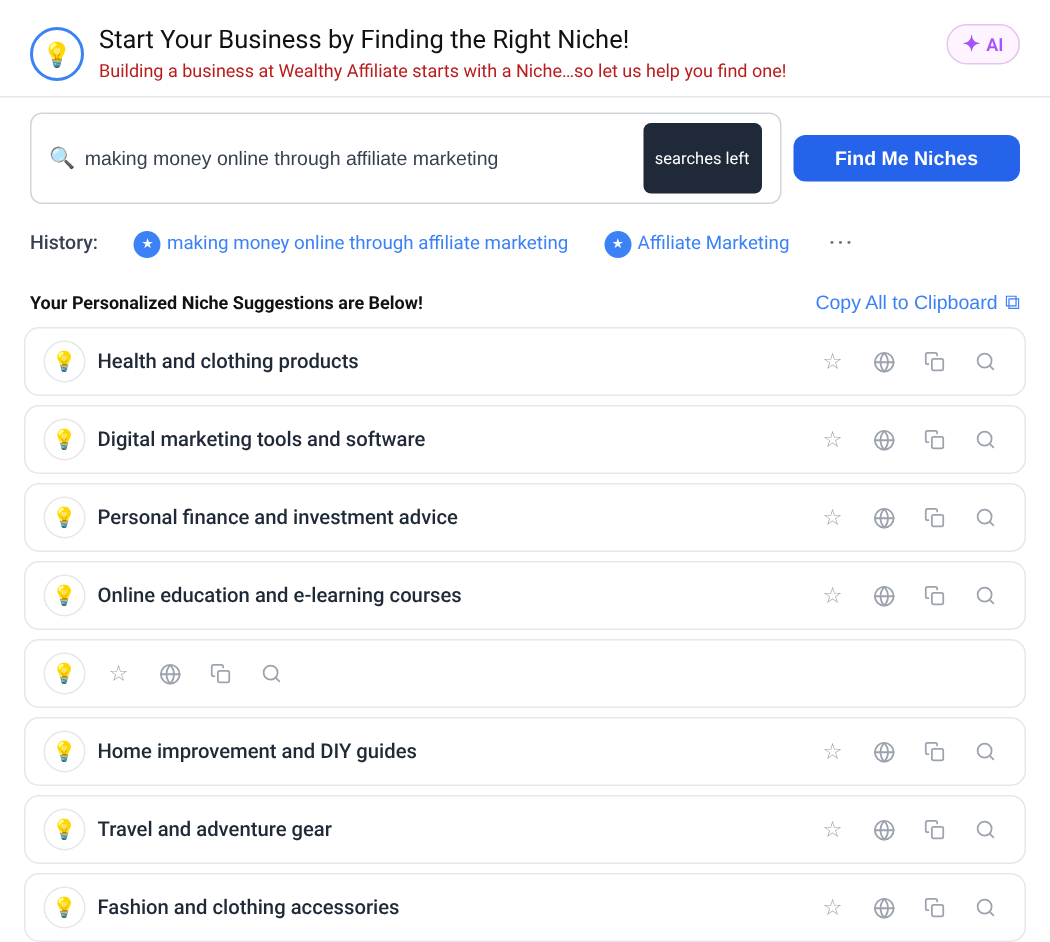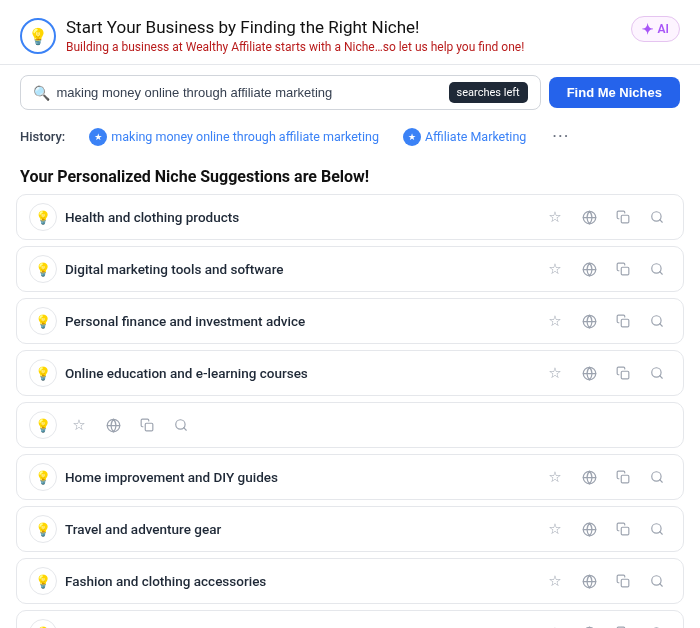--- a/index.html
+++ b/index.html
@@ -75,30 +75,30 @@
       outline: none;
       font-size: 13px;
       color: #374151;
       flex: 1;
       background: transparent;
     }
     .searches-left-badge {
       background: #1f2937;
       color: #fff;
       border-radius: 5px;
-      padding: 4px 8px;
+      padding: 17px 8px;
       font-size: 11px;
       white-space: nowrap;
     }
     .find-btn {
       background: #2563eb;
       color: #fff;
       border: none;
       border-radius: 8px;
-      padding: 8px 18px;
+      padding: 8px 28px;
       font-size: 13px;
       font-weight: 600;
       cursor: pointer;
       white-space: nowrap;
     }
 
     .history-bar {
       padding: 6px 20px 10px 20px;
       display: flex;
       align-items: center;
@@ -131,21 +131,21 @@
       margin-left: 2px;
     }
 
     .suggestions-header {
       padding: 10px 20px 8px 20px;
       display: flex;
       align-items: center;
       justify-content: space-between;
     }
     .suggestions-title {
-      font-size: 16px;
+      font-size: 12px;
       font-weight: 700;
       color: #111;
     }
     .copy-all-btn {
       display: flex; align-items: center; gap: 5px;
       color: #3b82f6;
       font-size: 13px;
       font-weight: 500;
       cursor: pointer;
       background: none;
@@ -231,20 +231,24 @@
   </span>
   <span class="history-item">
     <span class="history-dot">★</span>
     <span>Affiliate Marketing</span>
   </span>
   <span class="history-more">···</span>
 </div>
 
 <div class="suggestions-header">
   <span class="suggestions-title">Your Personalized Niche Suggestions are Below!</span>
+  <button class="copy-all-btn">
+    <span>Copy All to Clipboard</span>
+    <span class="copy-icon">⧉</span>
+  </button>
 </div>
 
 <div class="niche-list" id="niche-list-container">
 <div class="niche-item">
       <div class="niche-bulb">💡</div>
       <span class="niche-label">Health and clothing products</span>
       <div class="niche-actions">
         <button class="niche-action-btn" title="Favorite">☆</button>
         <button class="niche-action-btn" title="Research online">
           <svg width="15" height="15" viewBox="0 0 24 24" fill="none" stroke="currentColor" stroke-width="2" stroke-linecap="round" stroke-linejoin="round">

